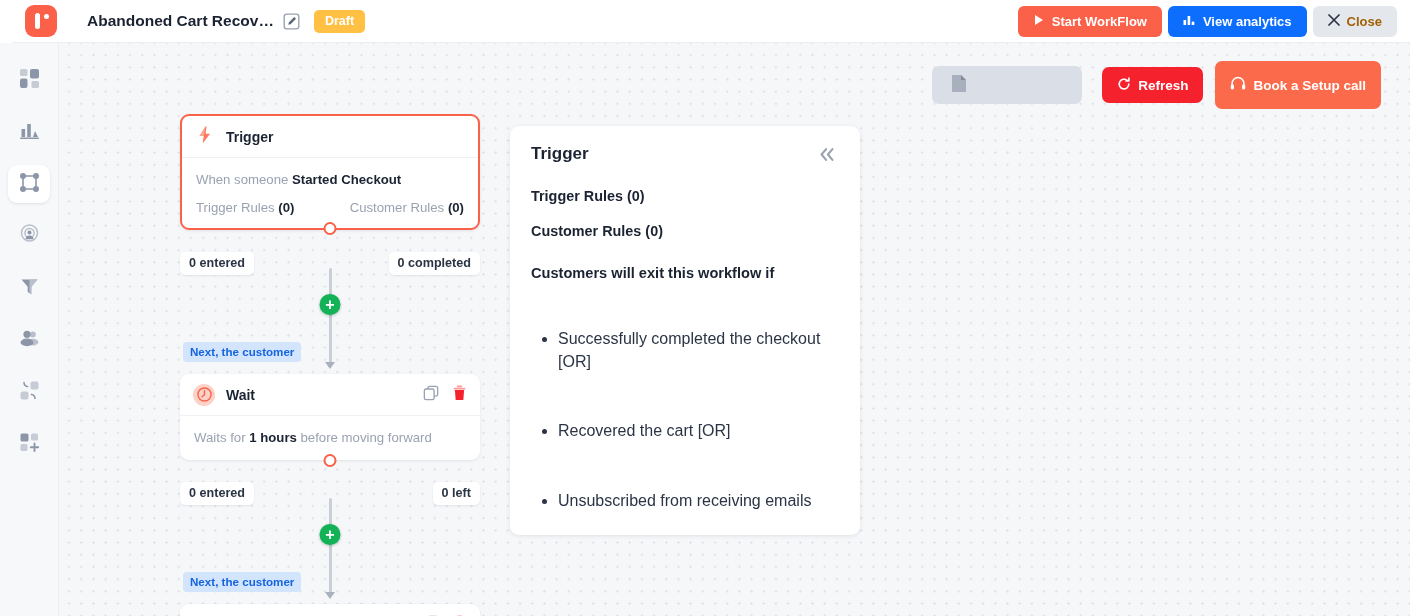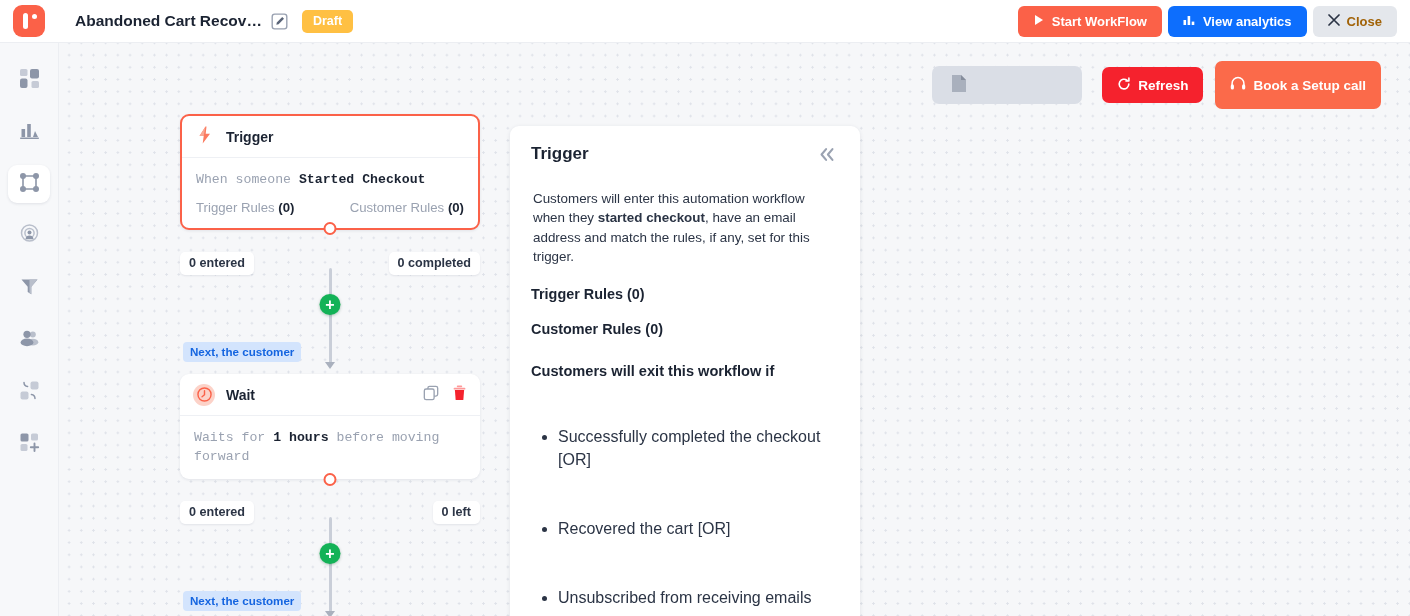--- a/index.html
+++ b/index.html
@@ -6,21 +6,21 @@
   html, body {
     width: 1410px; height: 616px;
     overflow: hidden;
     font-family: "Liberation Sans", sans-serif;
     background: #ffffff;
     color: #1f2937;
   }
 
   
   .topbar {
-    position: absolute; top: 0; left: 0; right: 0; height: 43px;
+    position: absolute; top: 0; left: 12px; right: 0; height: 43px;
     background: #ffffff;
     border-bottom: 1px solid #eceef2;
     display: flex; align-items: center;
     z-index: 40;
   }
   .logo-box {
     width: 32px; height: 32px; margin-left: 13px;
     background: #fb6148; border-radius: 9px;
     position: relative; flex: 0 0 auto;
   }
@@ -126,21 +126,21 @@
     border-bottom: 1px solid #eef0f4;
   }
   .node-head .node-title {
     font-size: 14px; font-weight: bold; color: #1b2332;
     margin-left: 11px;
   }
   .node-head-actions {
     margin-left: auto; display: flex; align-items: center; gap: 13px;
   }
   .node-body { padding: 12px 14px 13px; }
-  .node-line { font-size: 13.2px; color: #9aa2b1; line-height: 1.45; font-family: Liberation Mono, monospace; }
+  .node-line { font-size: 13.2px; color: #9aa2b1; line-height: 1.45; }
   .node-line b { color: #1b2332; font-weight: bold; }
   .rules-row {
     display: flex; justify-content: space-between;
     margin-top: 11px; font-size: 13.2px; color: #9aa2b1;
   }
   .rules-row b { color: #1b2332; font-weight: bold; }
 
   
   .port {
     position: absolute; left: 50%; bottom: -7px; transform: translateX(-50%);
@@ -547,21 +547,20 @@
     <div class="detail-head">
       <div class="detail-title">Trigger</div>
       <div class="collapse-btn">
         <svg width="20" height="17" viewBox="0 0 22 18">
           <path d="M10 3L5 9l5 6" stroke="#9aa2b1" stroke-width="2.3" fill="none" stroke-linecap="round" stroke-linejoin="round"></path>
           <path d="M17 3l-5 6 5 6" stroke="#9aa2b1" stroke-width="2.3" fill="none" stroke-linecap="round" stroke-linejoin="round"></path>
         </svg>
       </div>
     </div>
 
-    <div class="detail-desc"><span>Customers will enter this automation workflow when they </span><b>started checkout</b><span>, have an email address and match the rules, if any, set for this trigger.</span></div>
 
     <div class="detail-sub">
       <span>Trigger Rules</span>
       <span class="cnt">(0)</span>
     </div>
 
     <div class="detail-sub">
       <span>Customer Rules</span>
       <span class="cnt">(0)</span>
     </div>

